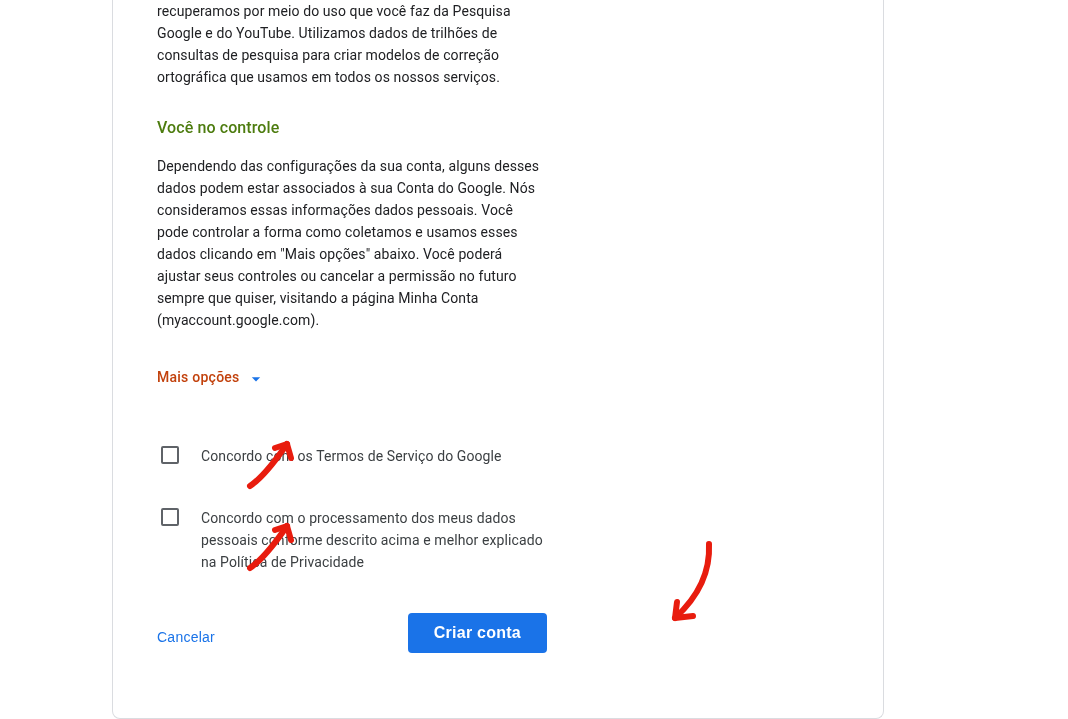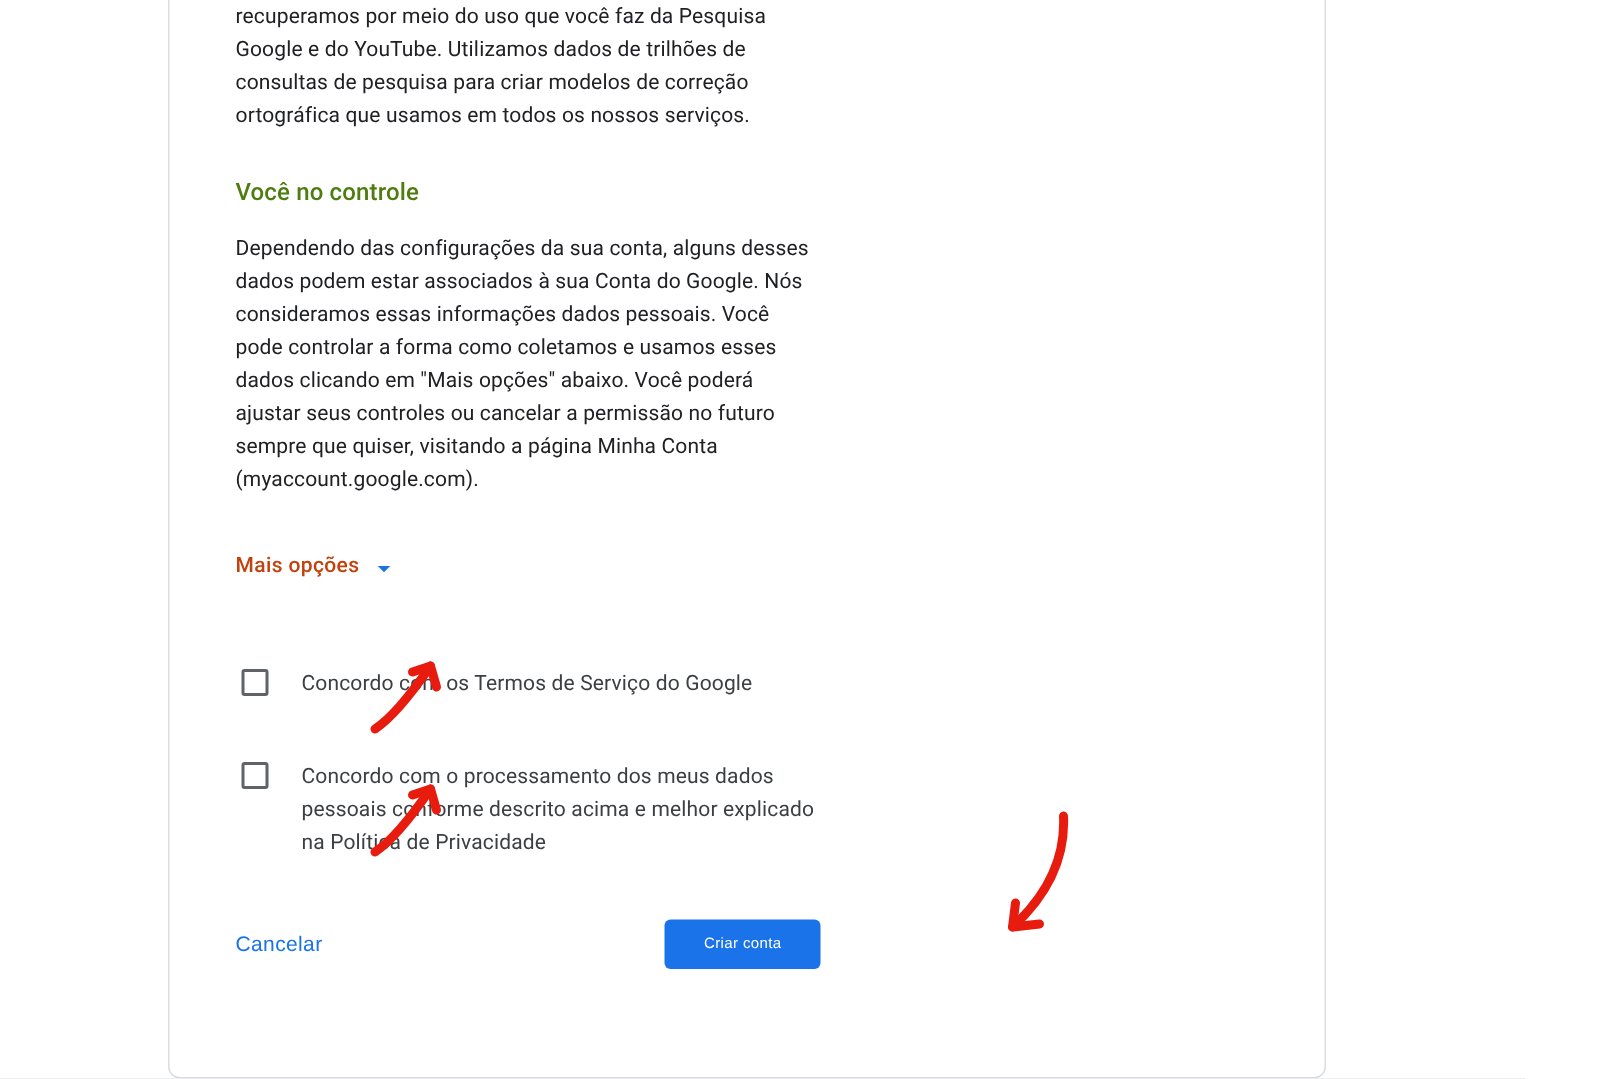--- a/index.html
+++ b/index.html
@@ -78,40 +78,40 @@
     .checkbox-label {
       font-size: 14px;
       line-height: 22px;
       color: #3c4043;
       margin-left: 22px;
       letter-spacing: 0.1px;
     }
     .button-row {
       display: flex;
       justify-content: space-between;
-      align-items: flex-start;
+      align-items: flex-end;
       margin-top: 40px;
       max-width: 390px;
     }
     .cancel-btn {
       color: #1a73e8;
       font-size: 14px;
       font-weight: 500;
       background: none;
       border: none;
       cursor: pointer;
       padding: 8px 8px;
       margin-left: -8px;
       letter-spacing: 0.25px;
     }
     .create-btn {
       background: #1a73e8;
       color: #fff;
-      font-size: 10px;
-      font-weight: 400;
+      font-size: 16px;
+      font-weight: 700;
       border: none;
       border-radius: 4px;
       padding: 11px 26px;
       cursor: pointer;
       letter-spacing: 0.25px;
     }
     .arrow-svg {
       position: absolute;
       pointer-events: none;
     }

